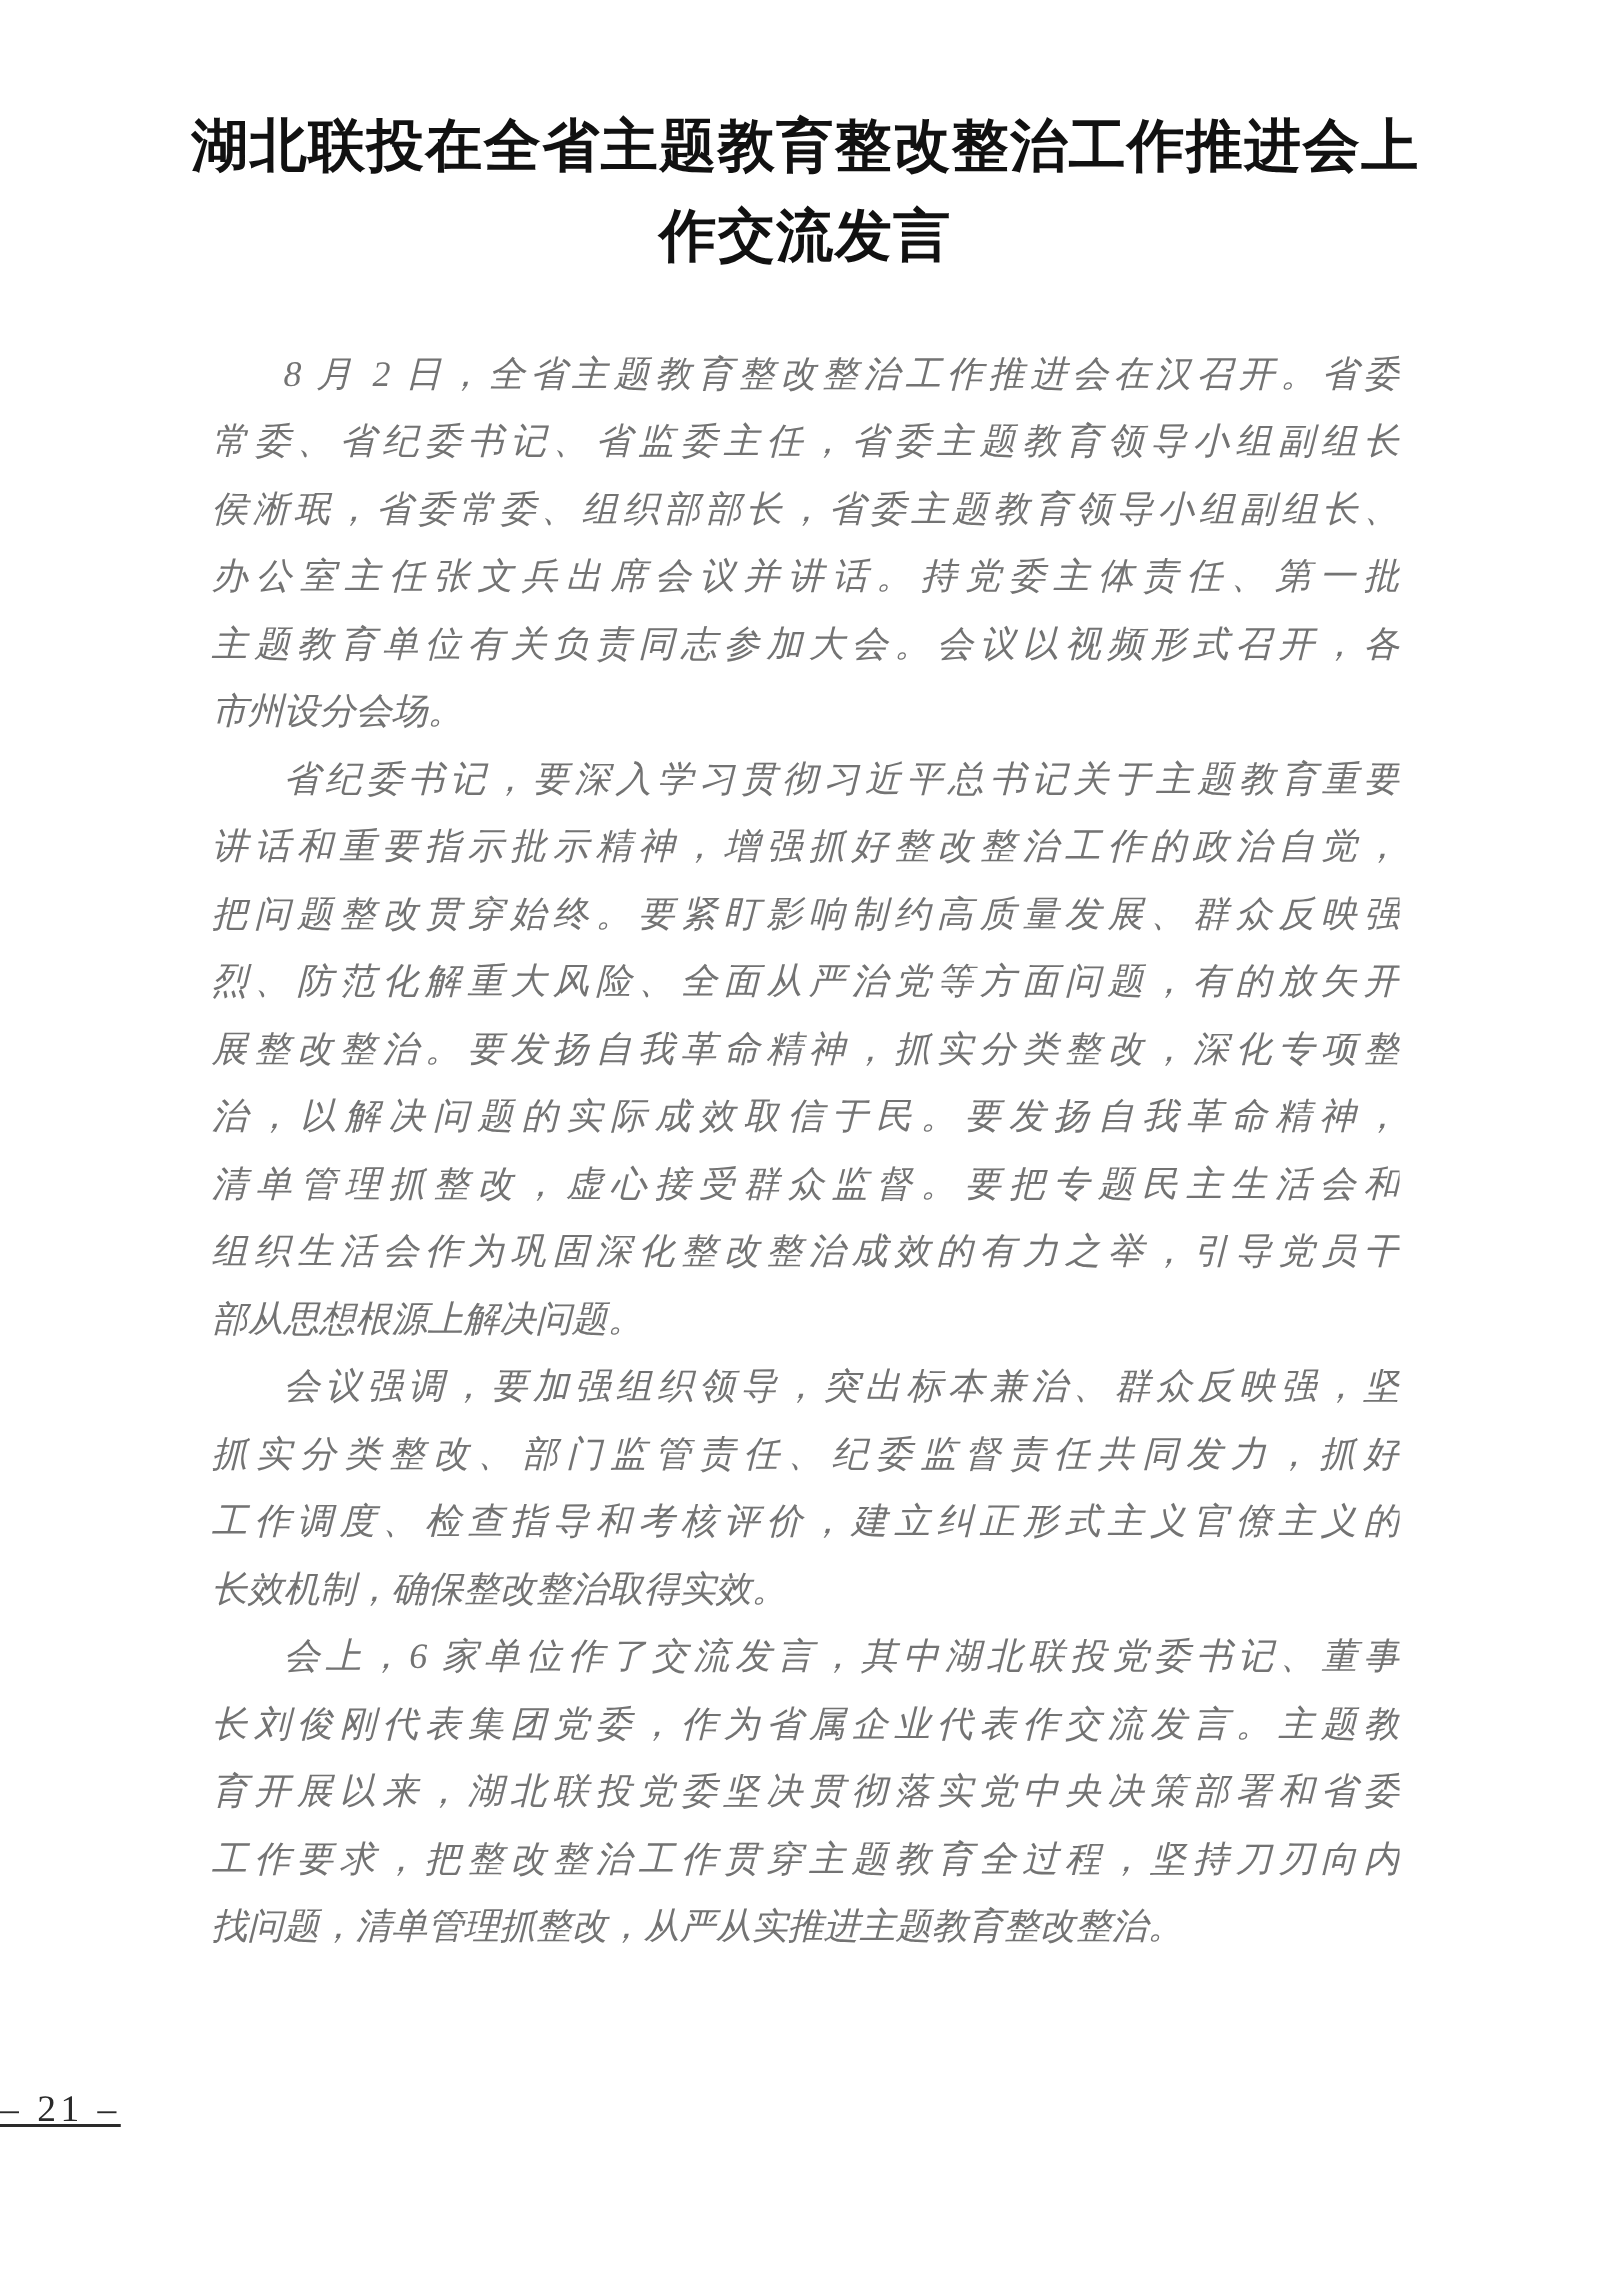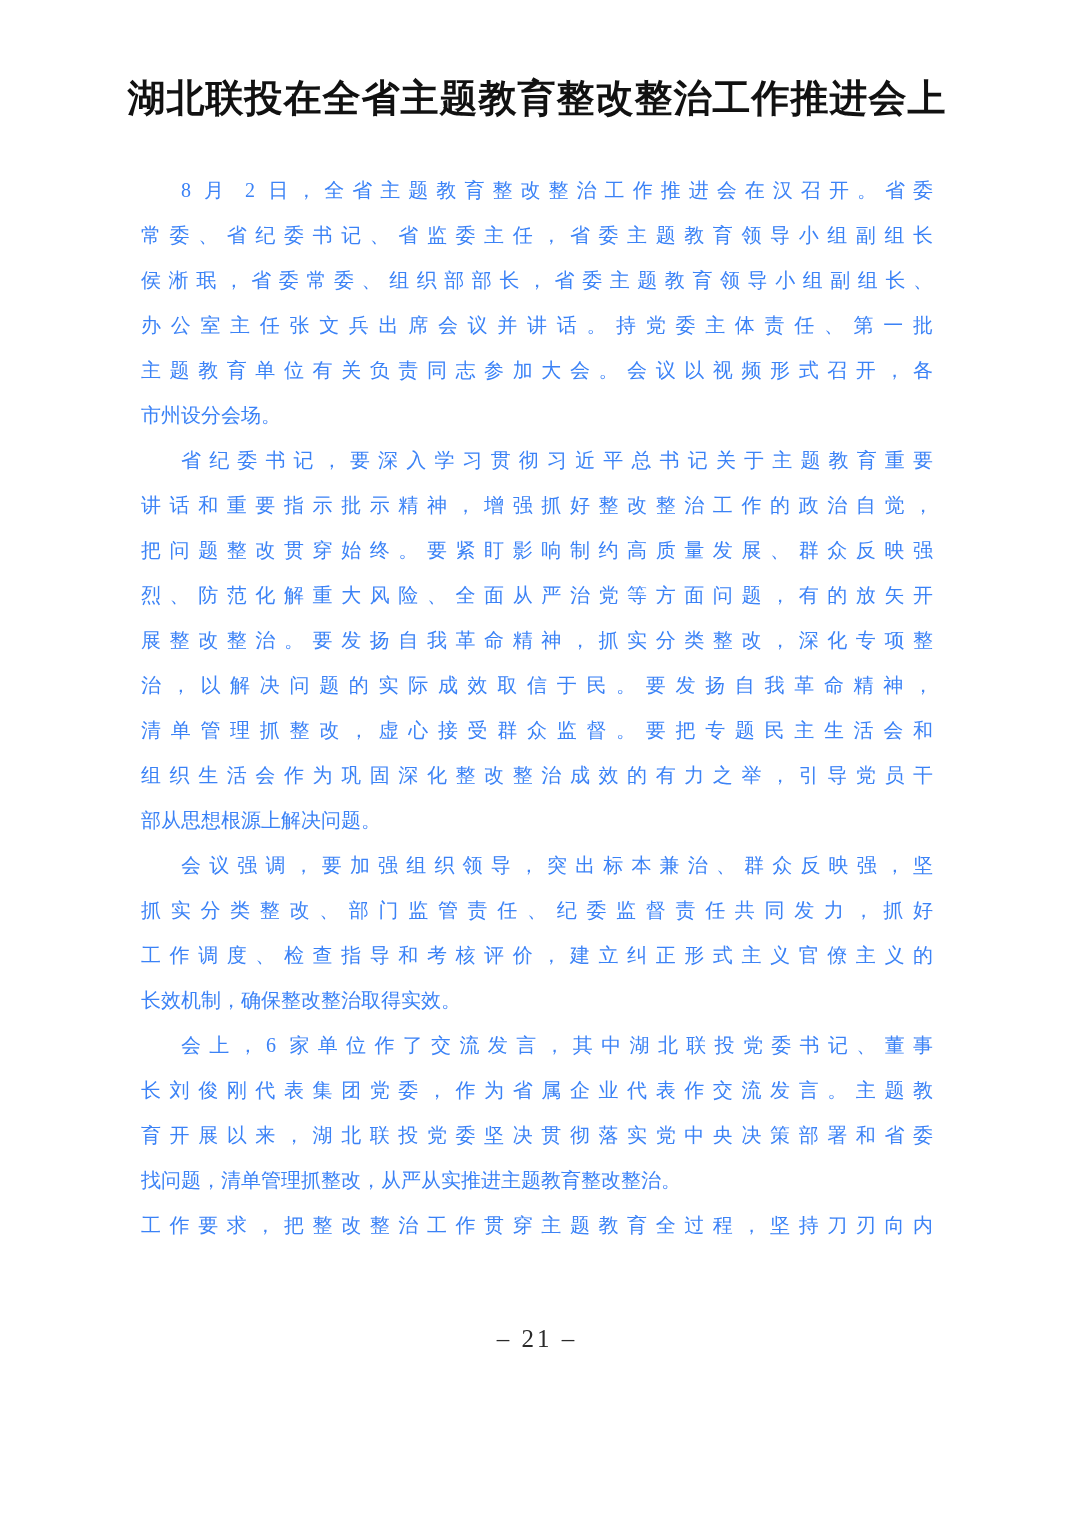--- a/index.html
+++ b/index.html
@@ -20,48 +20,50 @@
     text-align: center;
     font-size: 38px;
     line-height: 60px;
     font-weight: bold;
     color: #111111;
     letter-spacing: 1px;
   }
   .title-line { display: block; }
   .doc-body {
     margin: 40px 141px 0 141px; 
-    font-size: 20px;
+    font-size: 24px;
     line-height: 45px;
-    color: #3b82f6;
+    color: #737373;
+    font-style: italic;
   }
   .paragraph { margin: 0; }
   .line {
     text-align: justify;
     text-align-last: justify;
     height: 45px;
     overflow: hidden;
   }
   .line.first { text-indent: 2em; }
   .line.last { text-align-last: left; }
   .page-footer {
     position: absolute;
-    top: 1325px; left: 0; right: 0;
-    text-align: center;
+    top: 1393px; left: 0; right: 0;
     font-size: 25px;
     letter-spacing: 3px;
     color: #2a2a2a;
+    text-decoration: underline;
   }
 </style>
 </head>
 <body>
 
 <div class="page">
   <h1 class="doc-title">
     <span class="title-line">湖北联投在全省主题教育整改整治工作推进会上</span>
+    <span class="title-line">作交流发言</span>
   </h1>
 
   <div class="doc-body" id="doc-body">
       <div class="paragraph">
         <div class="line first">8 月 2 日，全省主题教育整改整治工作推进会在汉召开。省委</div>
         <div class="line">常委、省纪委书记、省监委主任，省委主题教育领导小组副组长</div>
         <div class="line">侯淅珉，省委常委、组织部部长，省委主题教育领导小组副组长、</div>
         <div class="line">办公室主任张文兵出席会议并讲话。持党委主体责任、第一批</div>
         <div class="line">主题教育单位有关负责同志参加大会。会议以视频形式召开，各</div>
         <div class="line last">市州设分会场。</div>
@@ -80,19 +82,19 @@
       <div class="paragraph">
         <div class="line first">会议强调，要加强组织领导，突出标本兼治、群众反映强，坚</div>
         <div class="line">抓实分类整改、部门监管责任、纪委监督责任共同发力，抓好</div>
         <div class="line">工作调度、检查指导和考核评价，建立纠正形式主义官僚主义的</div>
         <div class="line last">长效机制，确保整改整治取得实效。</div>
       </div>
       <div class="paragraph">
         <div class="line first">会上，6 家单位作了交流发言，其中湖北联投党委书记、董事</div>
         <div class="line">长刘俊刚代表集团党委，作为省属企业代表作交流发言。主题教</div>
         <div class="line">育开展以来，湖北联投党委坚决贯彻落实党中央决策部署和省委</div>
+        <div class="line">工作要求，把整改整治工作贯穿主题教育全过程，坚持刀刃向内</div>
         <div class="line last">找问题，清单管理抓整改，从严从实推进主题教育整改整治。</div>
-        <div class="line">工作要求，把整改整治工作贯穿主题教育全过程，坚持刀刃向内</div>
       </div>
     </div>
 
   <div class="page-footer">– 21 –</div>
 </div>
 
 </body></html>

